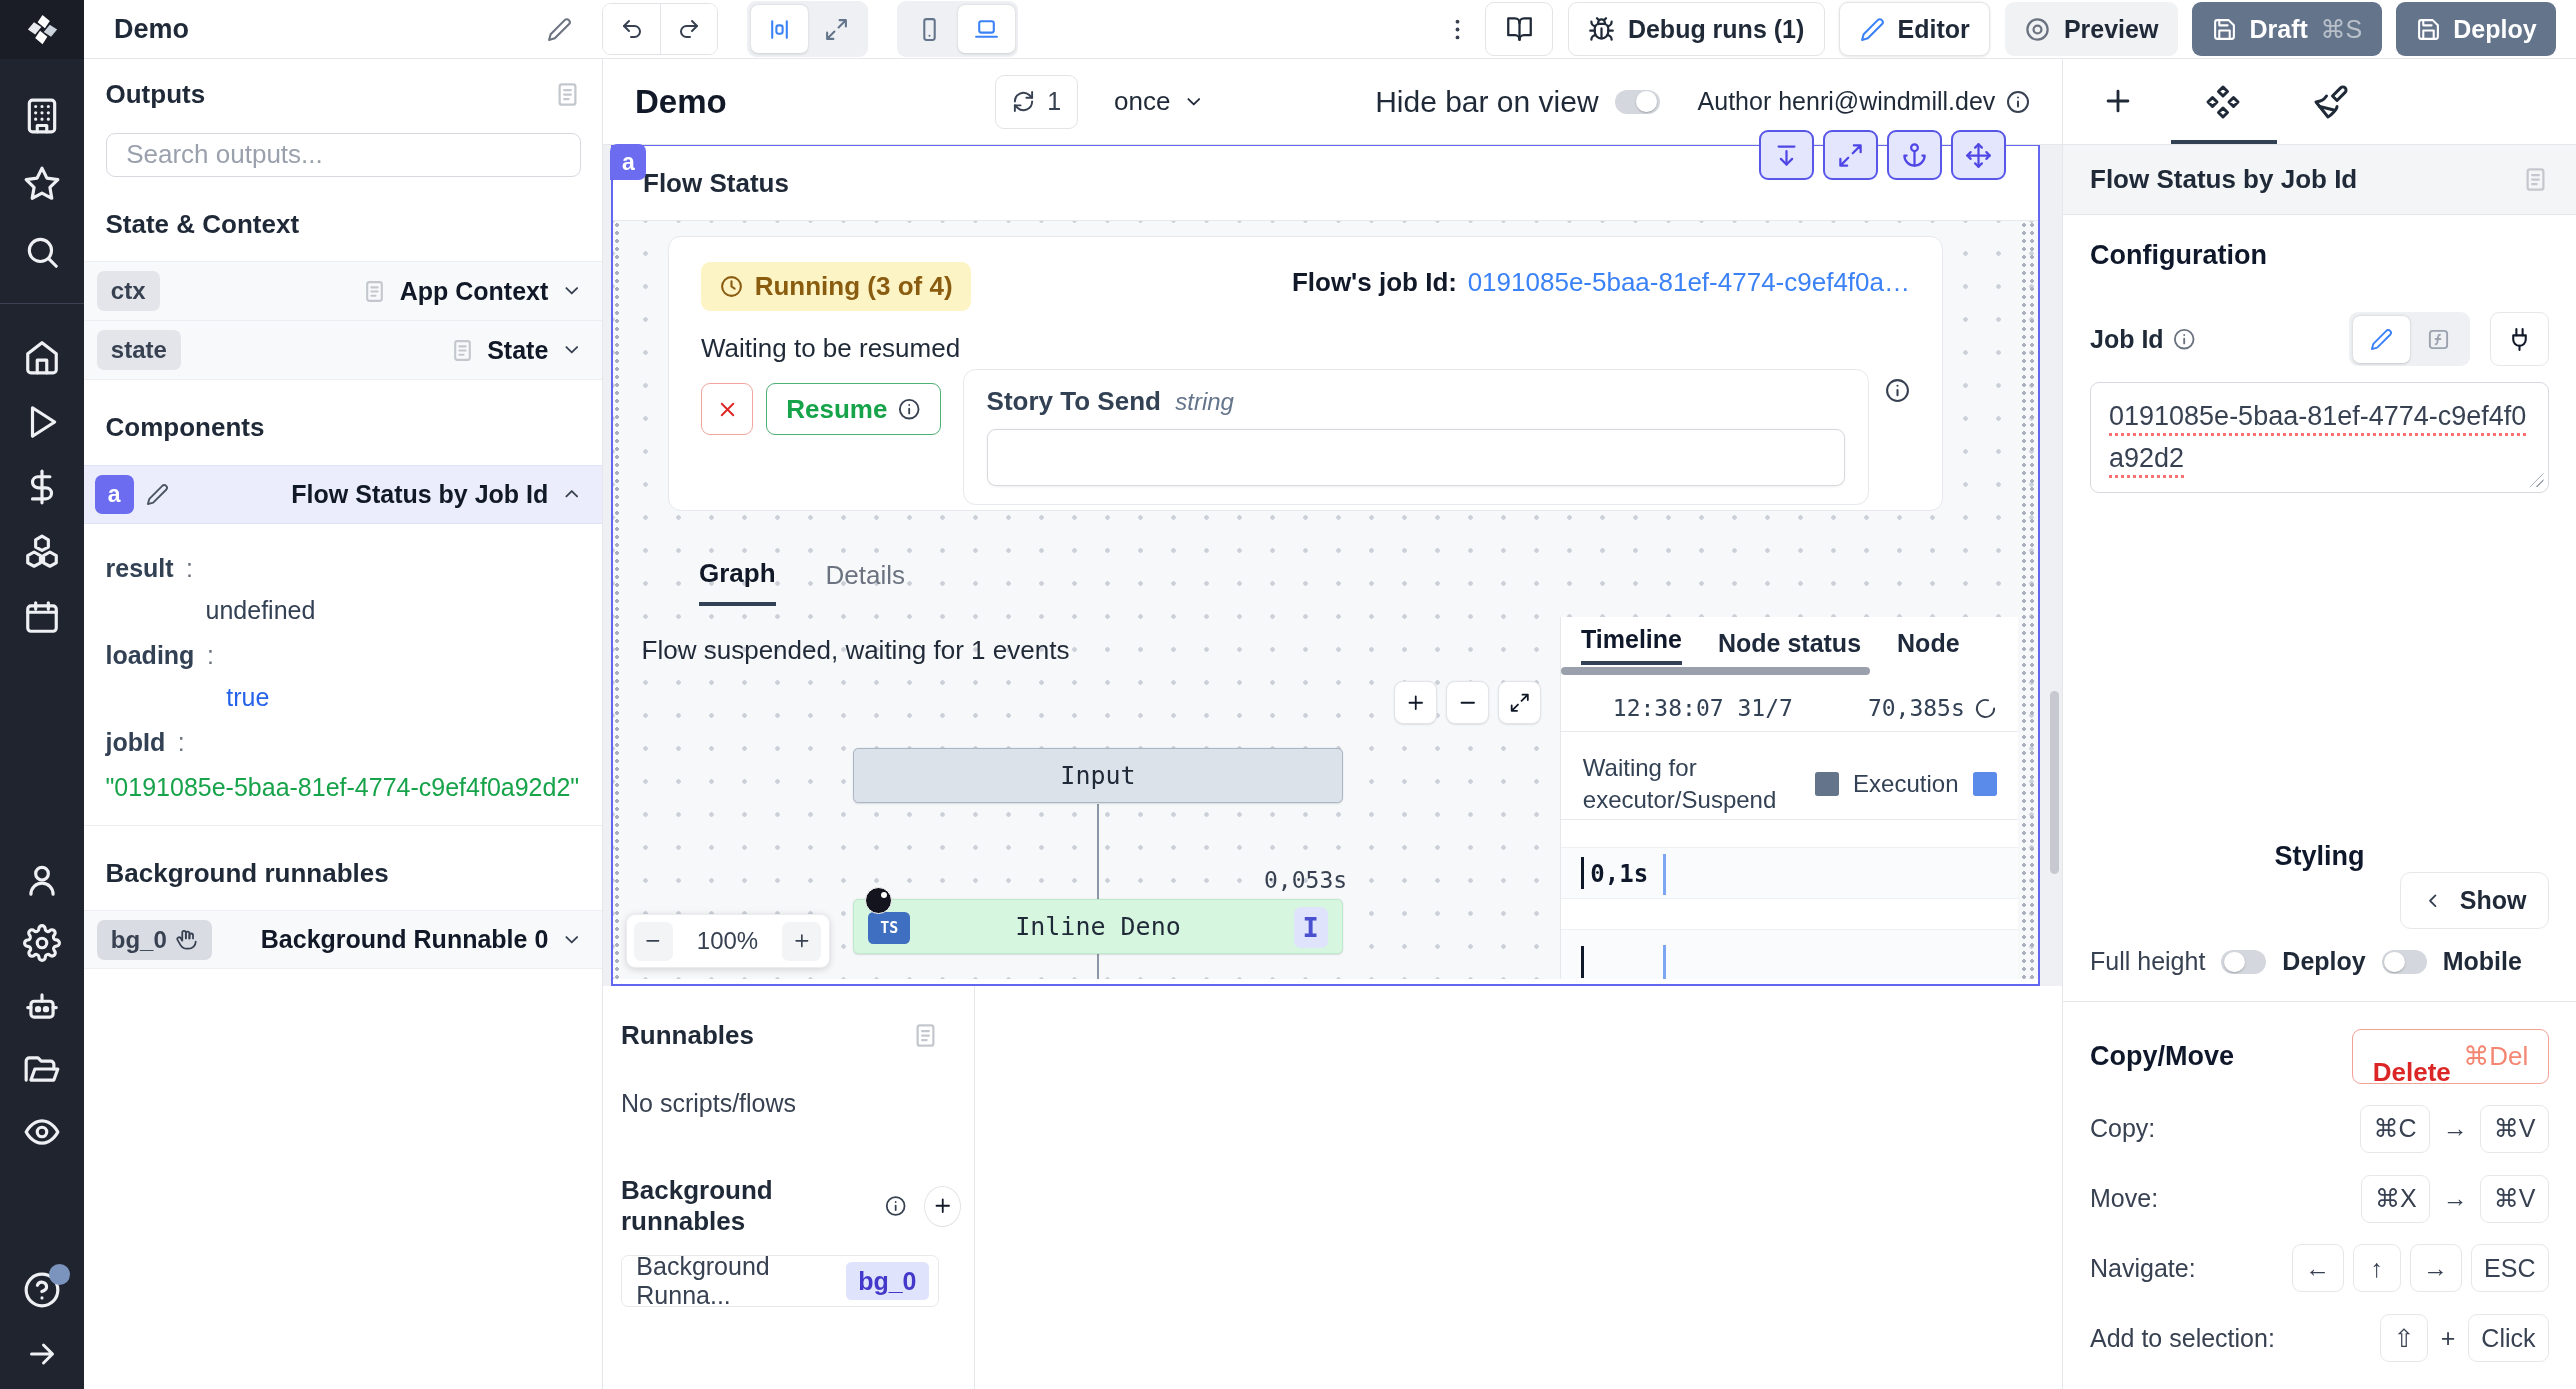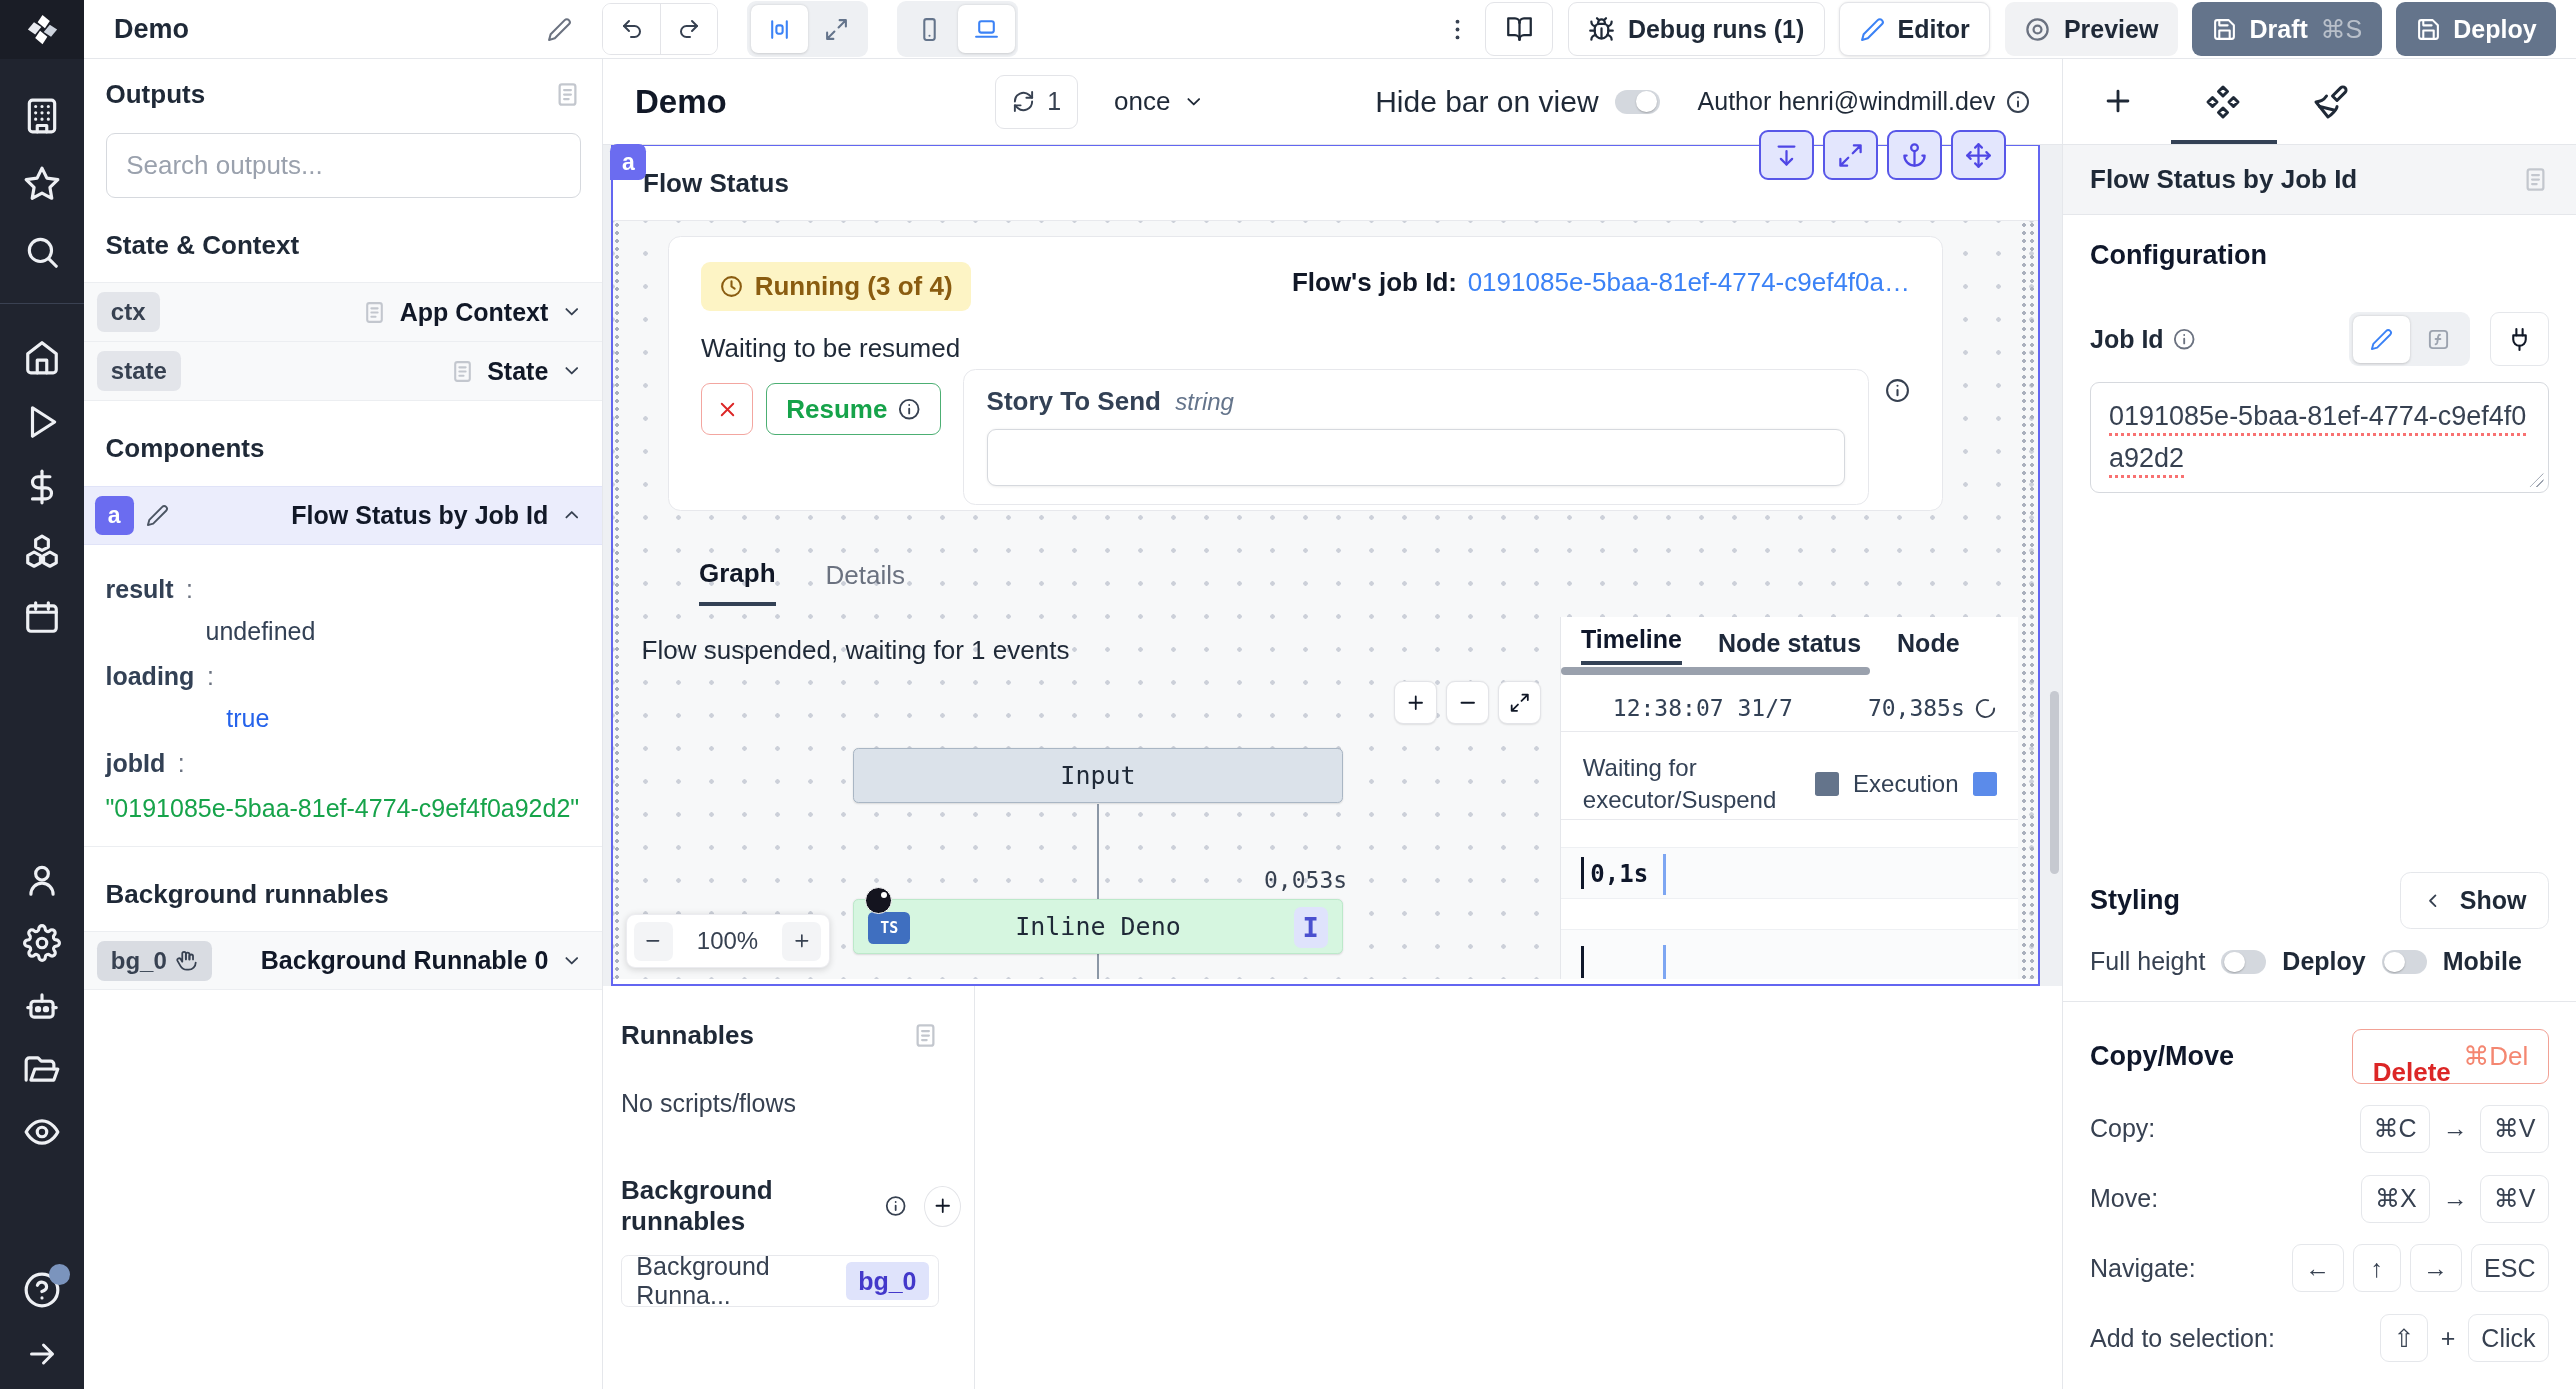--- a/index.html
+++ b/index.html
@@ -39,21 +39,21 @@
 
   
   .body { flex:1; display:flex; min-height:0; }
 
   
   .outputs { width:519px; border-right:0.9px solid #e5e7eb; background:#fff; flex-shrink:0; overflow:hidden; font-size:25px; }
   .op-head { display:flex; align-items:center; padding:19.7px 21.5px 0; }
   .h-sec { font-size:26px; font-weight:700; color:#1f2937; }
   .muted-ic { color:#c3c7ce; margin-left:auto; }
   .op-search { margin:23px 21.5px 0; }
-  .op-search input { width:100%; height:65px; border:0.9px solid #d6d9de; border-radius:9px; padding:0 19.7px; font-size:26px; color:#374151; font-family:inherit; }
+  .op-search input { width:100%; height:44px; border:0.9px solid #d6d9de; border-radius:9px; padding:0 19.7px; font-size:26px; color:#374151; font-family:inherit; }
   .op-search input::placeholder { color:#9aa1ad; }
   .op-sec { margin:32px 21.5px 0; }
   .op-rows { margin-top:21.5px; border-top:0.9px solid #eceef1; }
   .op-row { height:59px; background:#f8f9fa; border-bottom:0.9px solid #eceef1; display:flex; align-items:center; padding:0 19.7px 0 12.5px; }
   .keybadge { background:#e3e5ea; border-radius:7.2px; padding:6.3px 14.3px; font-size:24px; font-weight:600; color:#374151; display:flex; align-items:center; gap:9px; }
   .op-right { margin-left:auto; display:flex; align-items:center; gap:12.5px; color:#374151; }
   .op-right .lbl { font-size:25px; font-weight:700; color:#111827; }
   .comp-row { margin-top:21.5px; background:#ebedfc; border-top:0.9px solid #e0e3f8; border-bottom:0.9px solid #e0e3f8; height:59px; display:flex; align-items:center; padding:0 19.7px 0 10.7px; }
   .abadge { width:39px; height:39px; background:#6b6cf0; border-radius:7.2px; color:#fff; font-weight:700; font-size:23px; display:flex; align-items:center; justify-content:center; }
   .props { padding:14.3px 21.5px 23px; border-bottom:0.9px solid #eceef1; font-size:25px; }
@@ -171,21 +171,21 @@
   .jobrow { margin-top:41px; display:flex; align-items:center; }
   .jobrow .lbl { font-size:25px; font-weight:700; color:#1f2937; display:flex; align-items:center; gap:9px; }
   .rseg { margin-left:auto; background:#eef0f3; border-radius:9px; padding:3.6px; display:flex; }
   .rseg .sbtn { width:57px; height:47px; border:none; background:transparent; border-radius:7.2px; display:flex; align-items:center; justify-content:center; color:#9ca3af; }
   .rseg .sbtn.active { background:#fff; box-shadow:0 0.9px 2.7px rgba(0,0,0,.18); color:#3b82f6; }
   .plugbtn { margin-left:19.7px; width:59px; height:54px; border:1.8px solid #e5e7eb; border-radius:9px; background:#fff; color:#111827; display:flex; align-items:center; justify-content:center; }
   .jobta { margin-top:16px; border:1.8px solid #d6d9de; border-radius:9px; min-height:106px; padding:12.5px 18px; font-size:27px; color:#374151; line-height:1.55; word-break:break-all; position:relative; }
   .jobta .misspell { text-decoration:underline dotted #f87171 2.7px; text-underline-offset:8px; }
   .jobta::after { content:""; position:absolute; right:4.5px; bottom:4.5px; width:14.3px; height:14.3px; clip-path:polygon(100% 0,100% 100%,0 100%); background:repeating-linear-gradient(135deg, transparent 0 3.6px, #9ca3af 3.6px 5.4px); }
   .rp-spacer { flex:1; }
-  .styling-row { display:flex; align-items:center; }
+  .styling-row { display:flex; align-items:center;flex-direction:column; }
   .showbtn { margin-left:auto; border:1.8px solid #e5e7eb; border-radius:10.7px; height:57px; padding:0 21.5px; display:flex; align-items:center; gap:16px; font-weight:700; font-size:25px; color:#1f2937; background:#fff; }
   .fh-row { margin-top:18px; display:flex; align-items:center; gap:16px; font-size:25px; color:#374151; }
   .fh-row .strong { font-weight:600; color:#1f2937; }
   .rp-div { margin:25px -27px 0; border-top:0.9px solid #e5e7eb; }
   .cm-row { margin-top:27px; display:flex; align-items:center; }
   .delbtn { margin-left:auto; border:1.8px solid #f2a195; border-radius:9px; height:55px; padding:0 19.7px; display:flex; align-items:center; gap:12.5px; background:#fff; font-size:26px; }
   .delbtn .d1 { color:#dc2626; font-weight:700;margin-top:32px; } .delbtn .d2 { color:#f48771; }
   .key-row { margin-top:19.7px; display:flex; align-items:center; font-size:25px; color:#374151; min-height:50px; }
   .keys { margin-left:auto; display:flex; align-items:center; gap:9px; }
   kbd.k { min-width:48px; height:48px; border:1.8px solid #e5e7eb; border-radius:9px; display:flex; align-items:center; justify-content:center; padding:0 12.5px; font-size:25px; color:#374151; background:#fff; font-family:inherit; }

